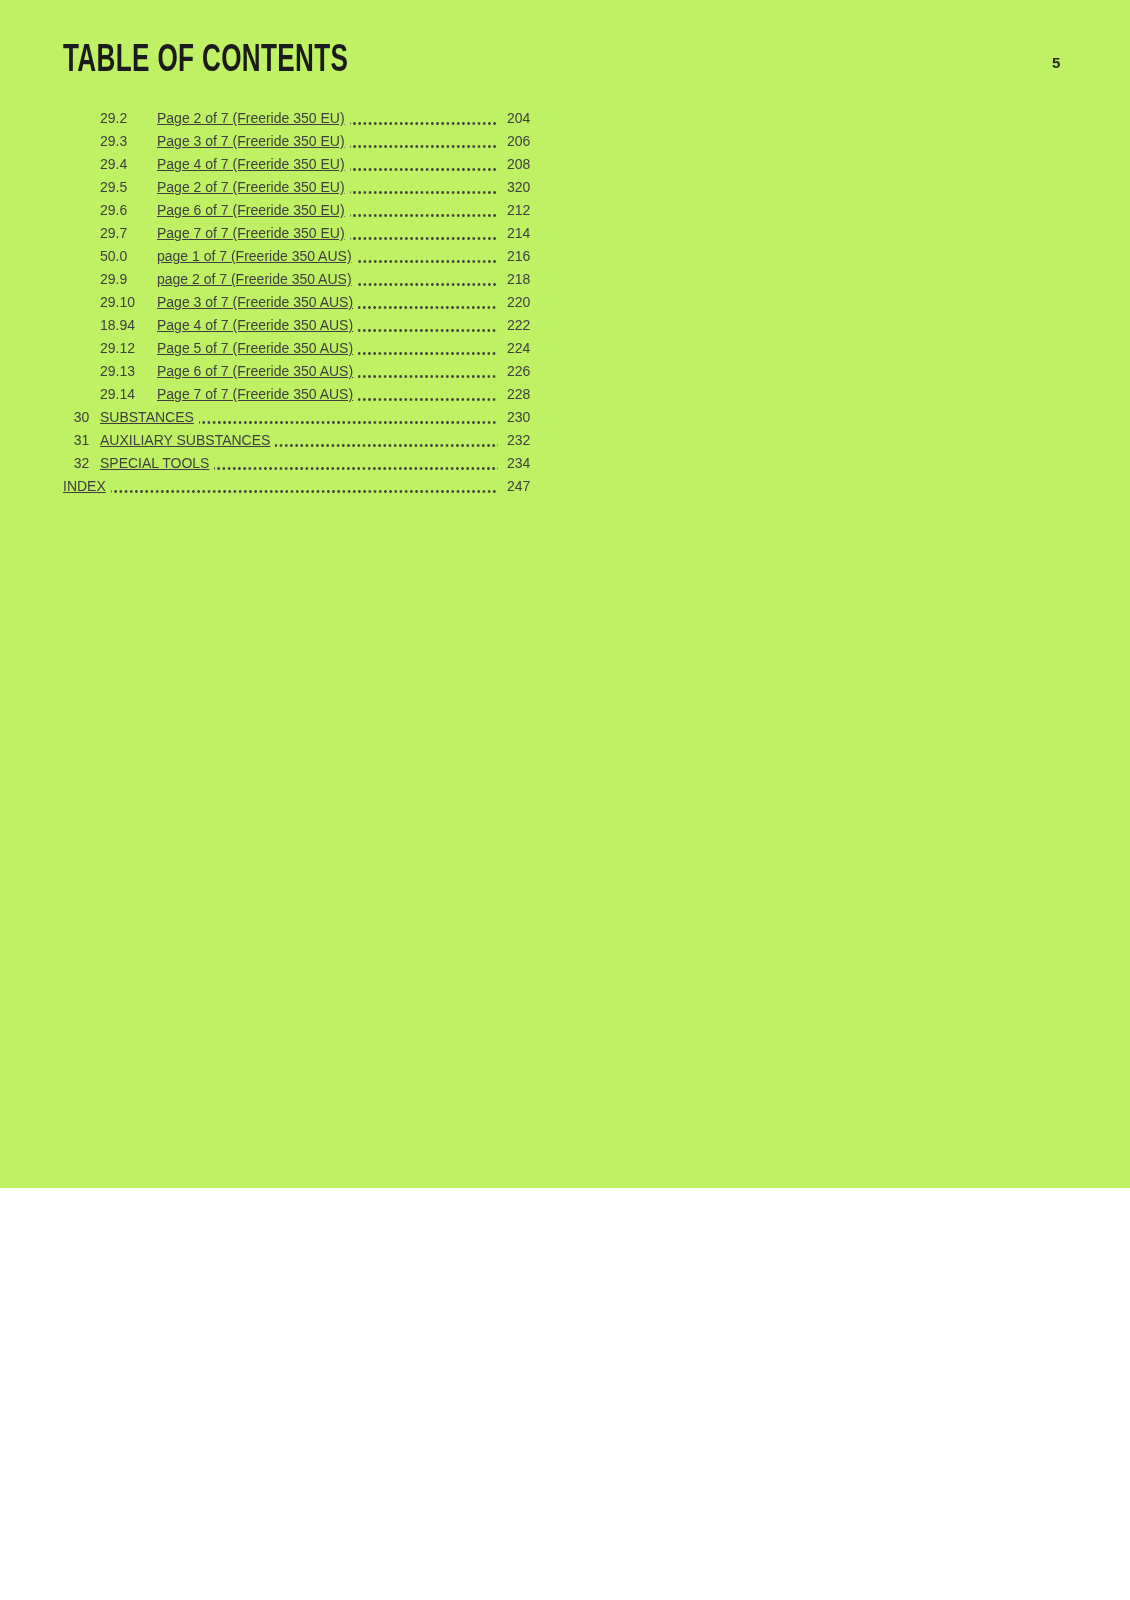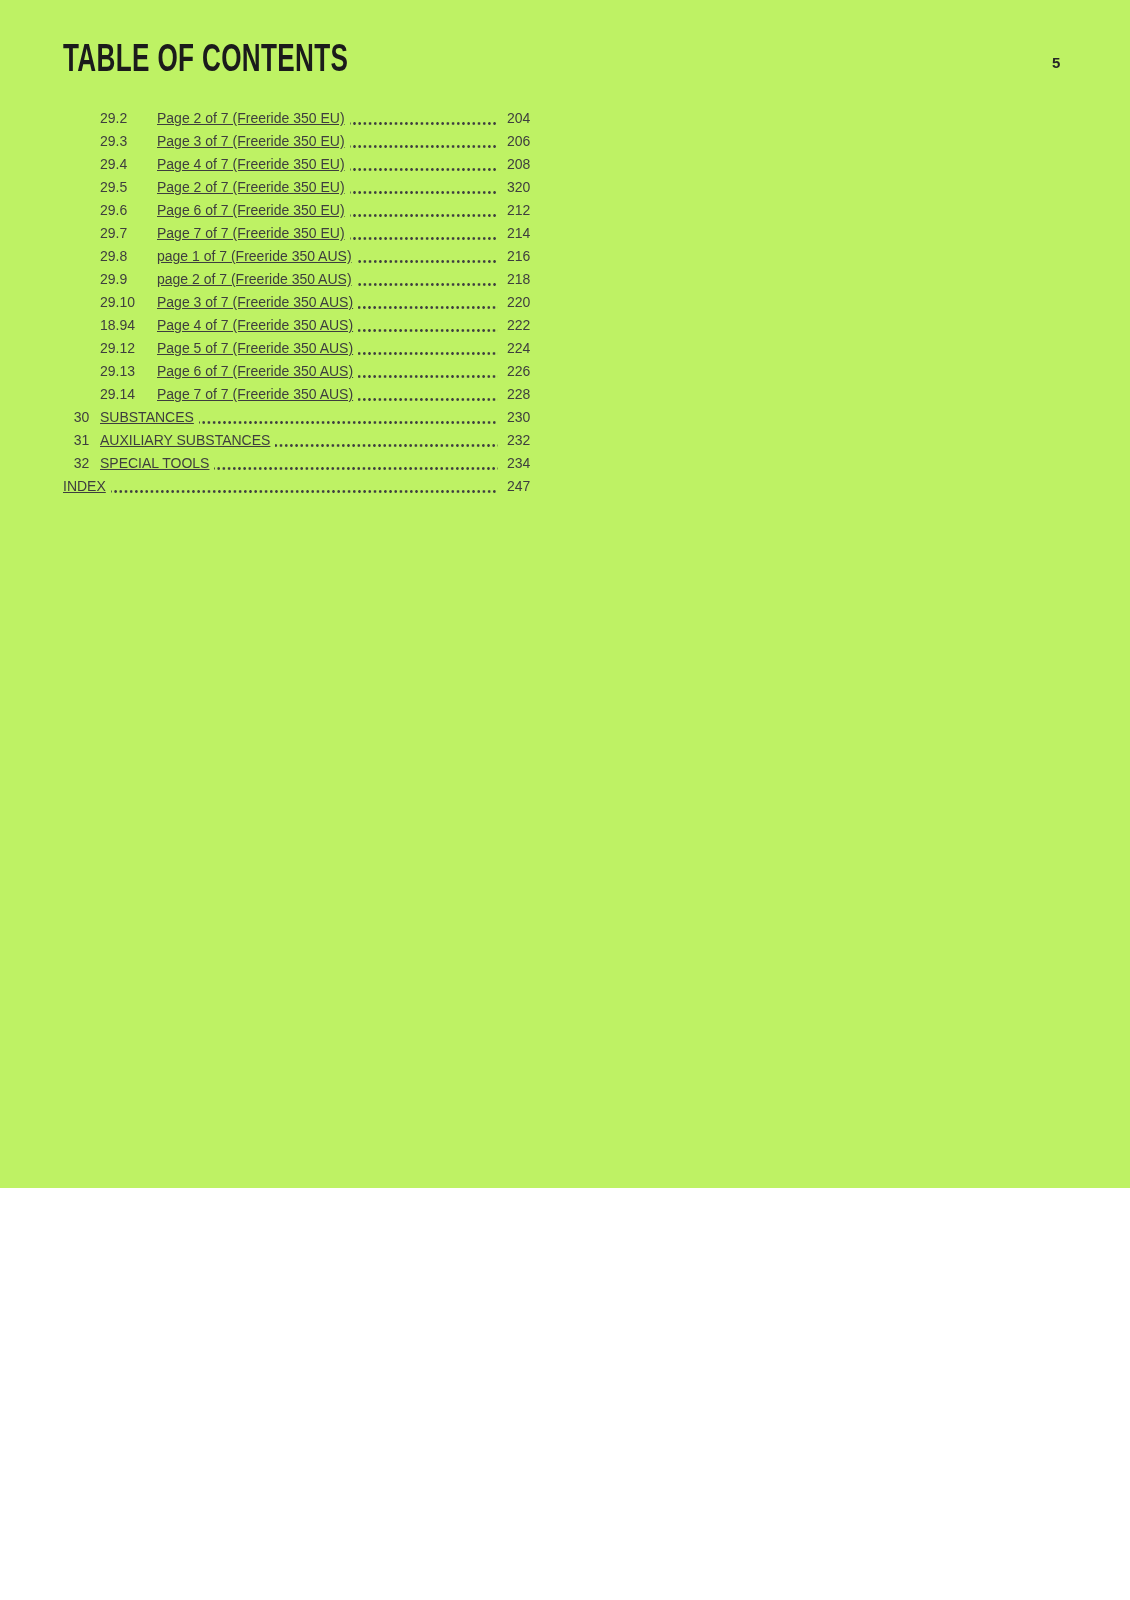--- a/index.html
+++ b/index.html
@@ -128,21 +128,21 @@
     </div>
 
     <div class="row lvl2">
       <span class="num">29.7</span>
       <span class="ttl">Page 7 of 7 (Freeride 350 EU)</span>
       <span class="leader"></span>
       <span class="pg">214</span>
     </div>
 
     <div class="row lvl2">
-      <span class="num">29.8</span>
+      <span class="num">50.0</span>
       <span class="ttl">page 1 of 7 (Freeride 350 AUS)</span>
       <span class="leader"></span>
       <span class="pg">216</span>
     </div>
 
     <div class="row lvl2">
       <span class="num">29.9</span>
       <span class="ttl">page 2 of 7 (Freeride 350 AUS)</span>
       <span class="leader"></span>
       <span class="pg">218</span>

